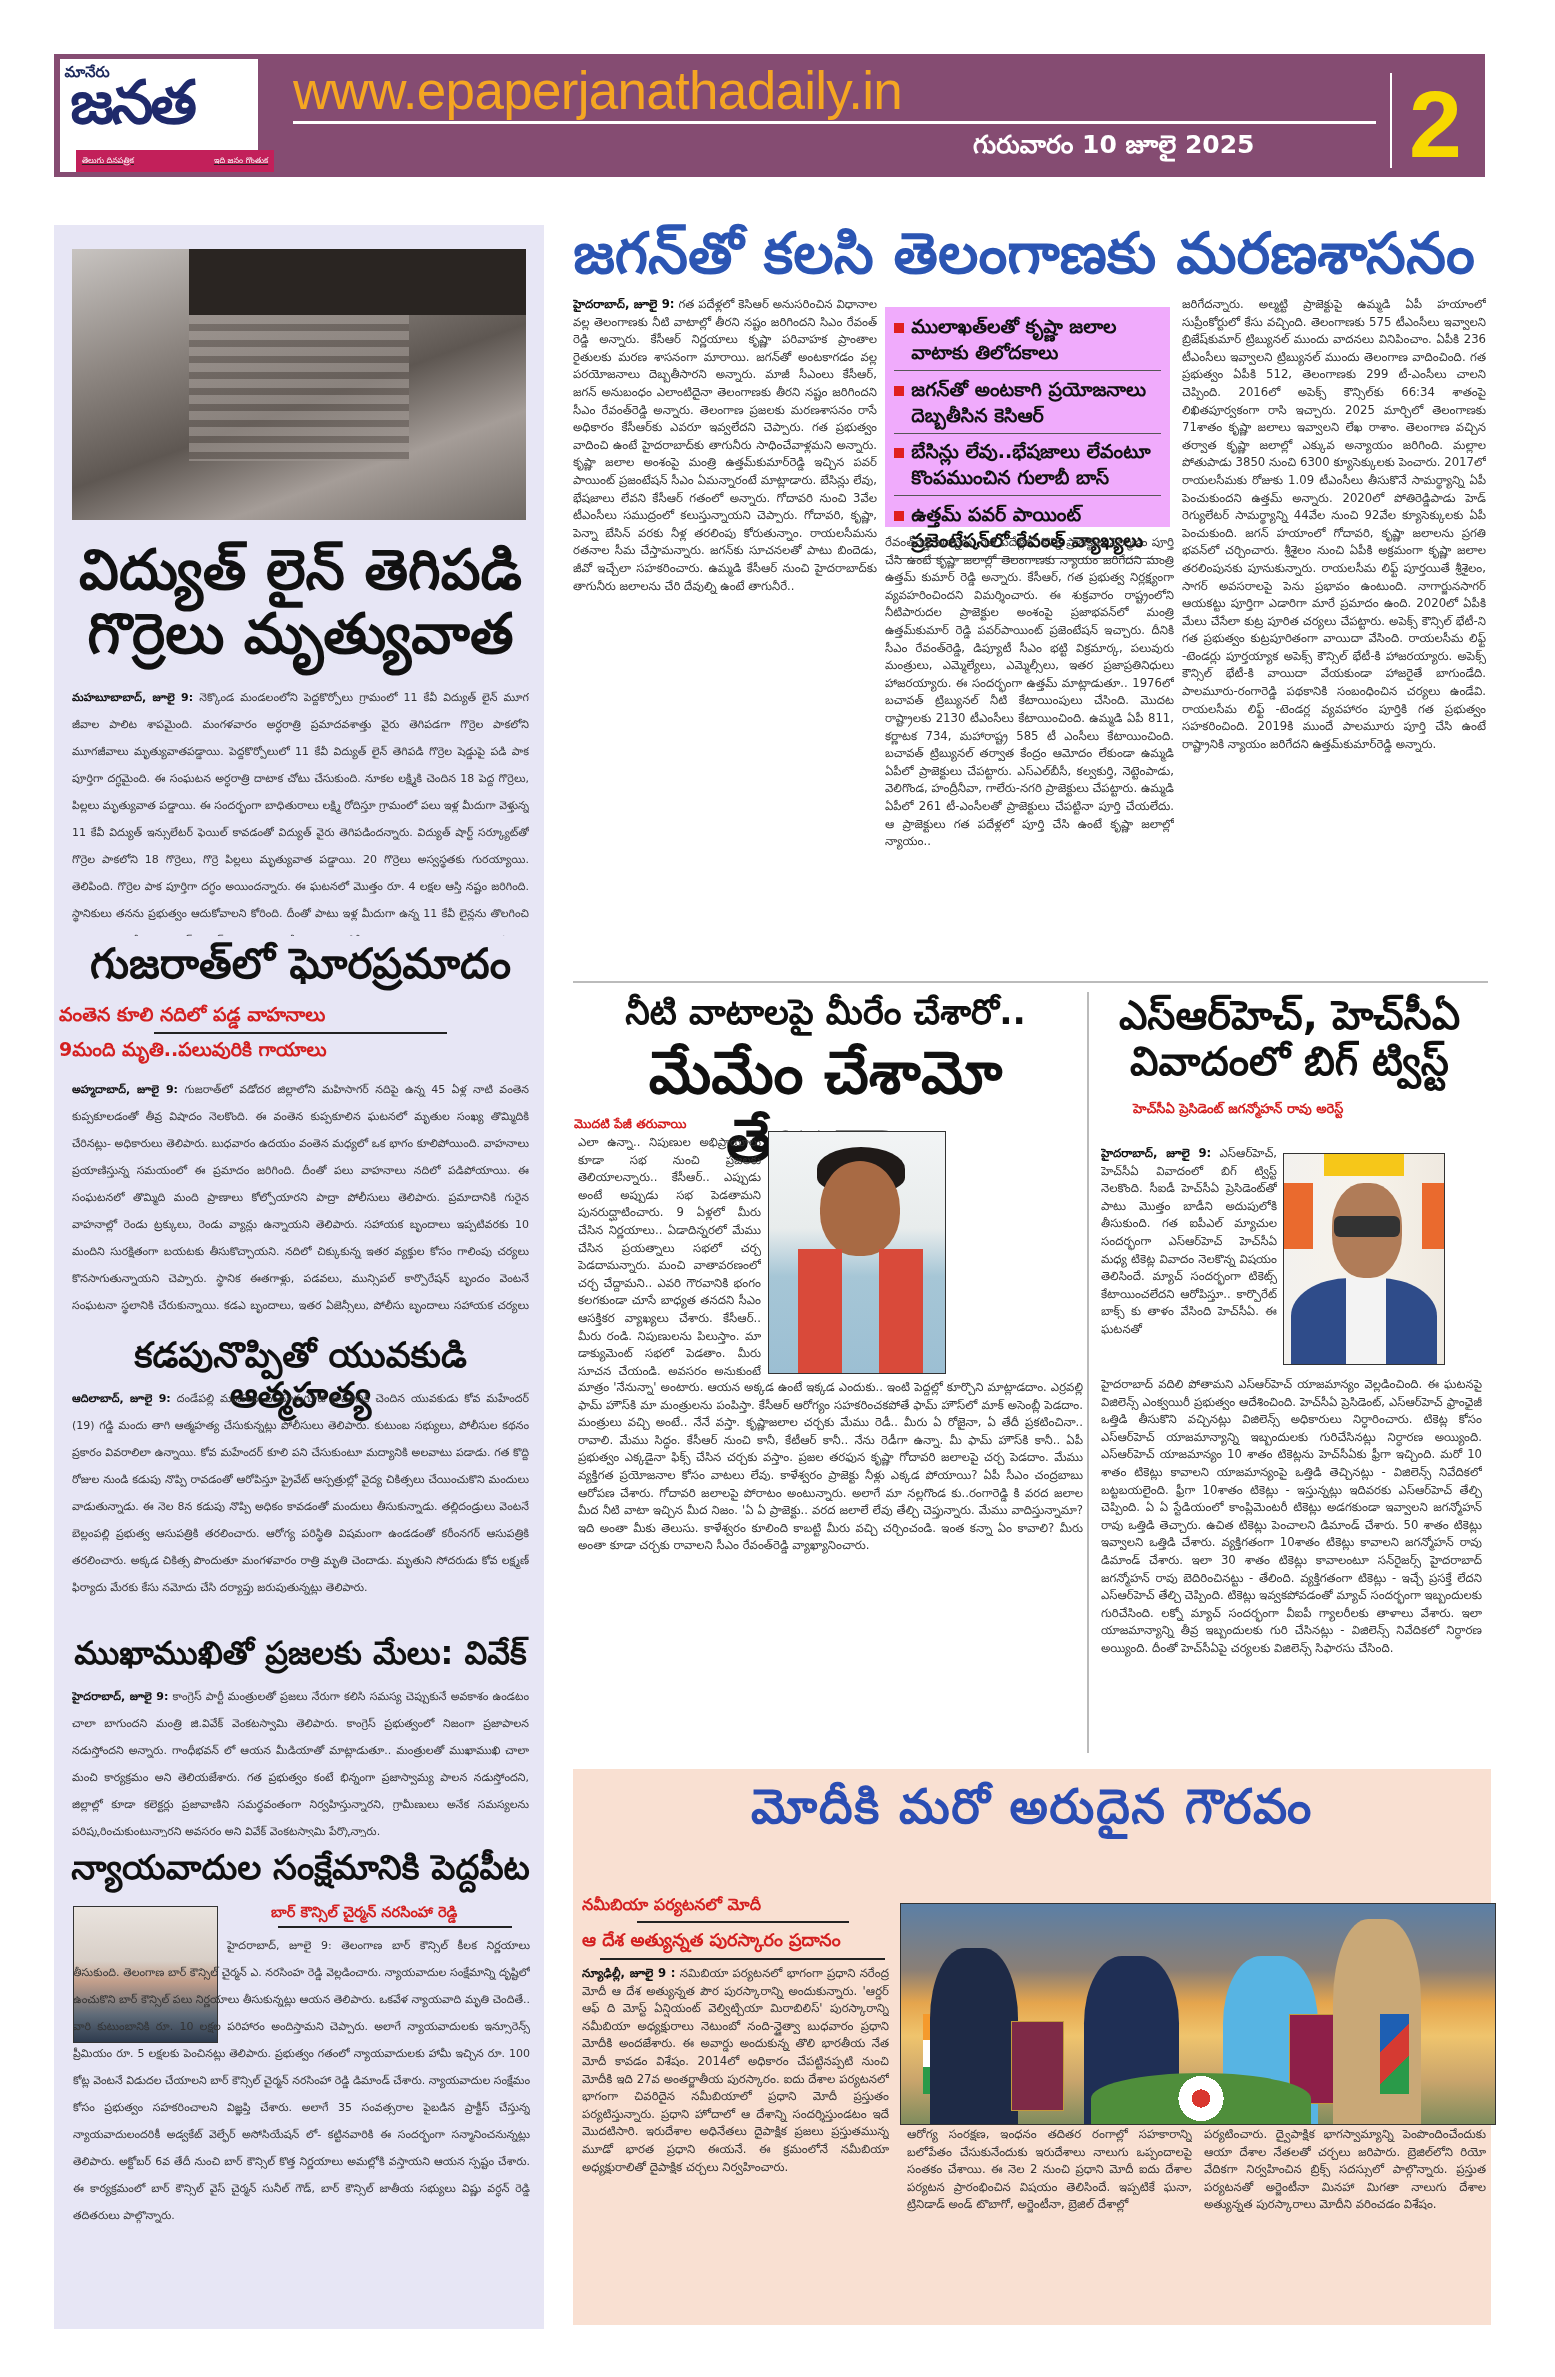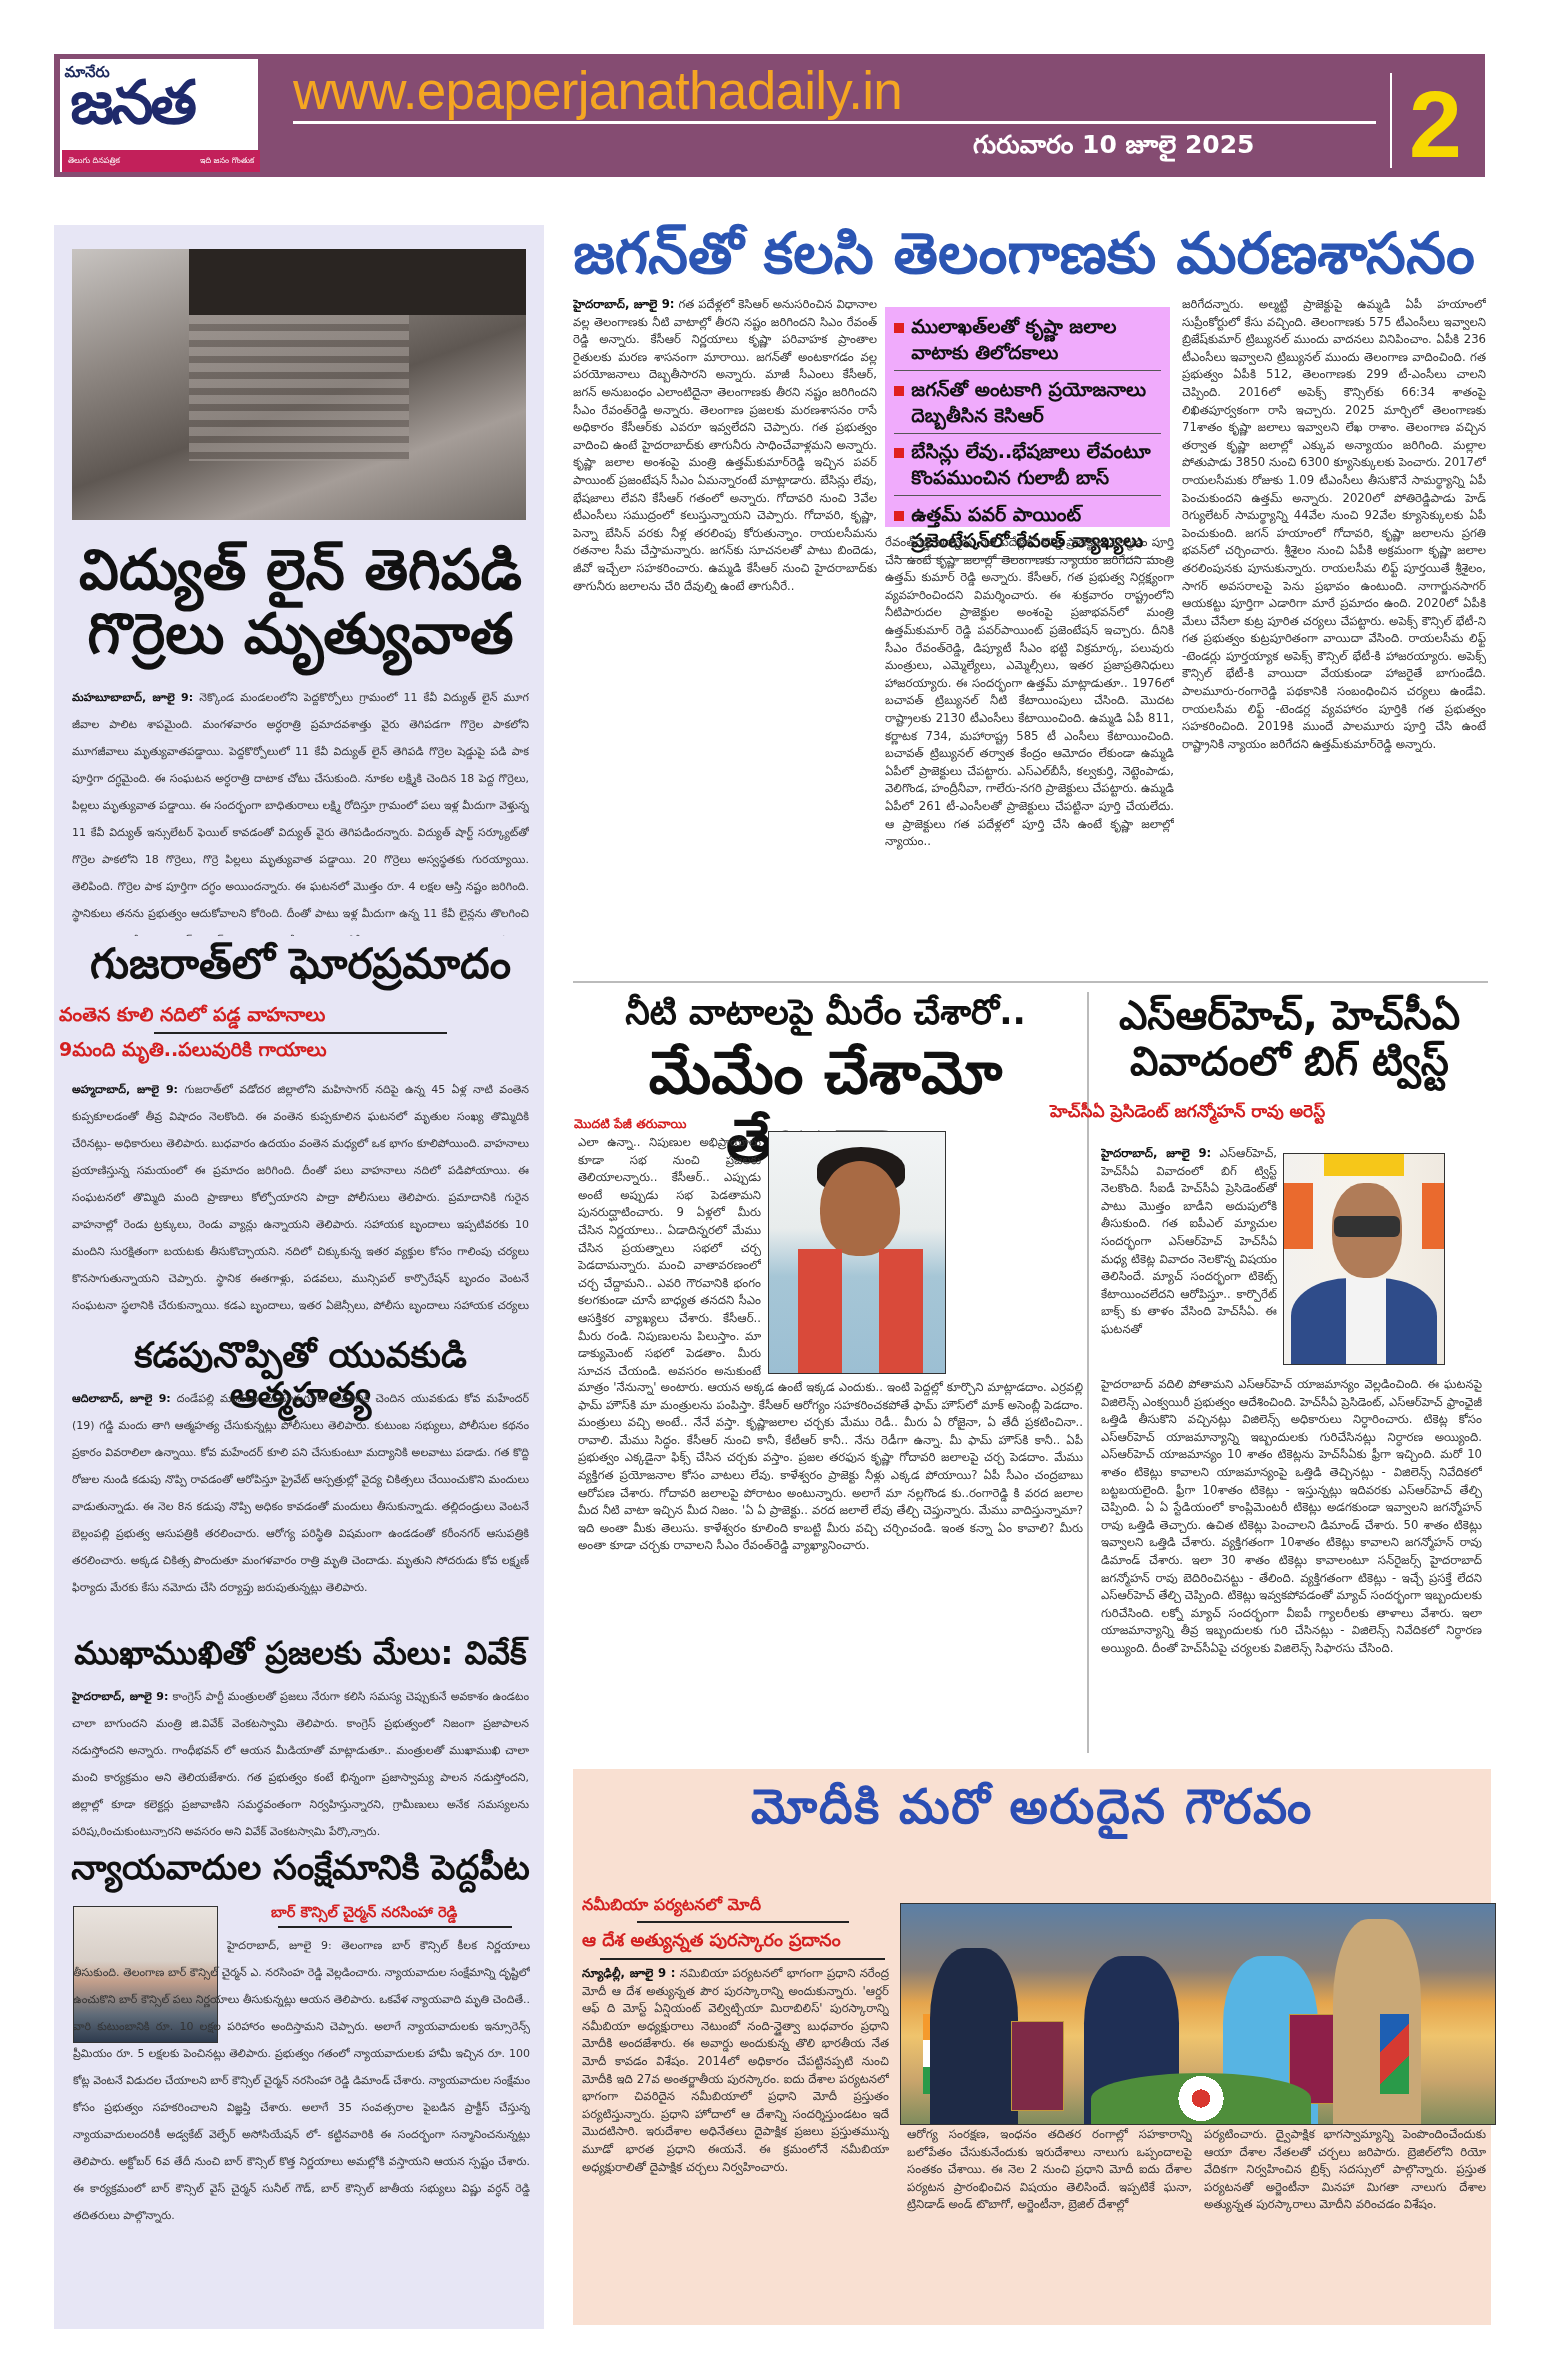--- a/index.html
+++ b/index.html
@@ -3,21 +3,21 @@
 <meta charset="utf-8">
 <style>
   html,body{margin:0;padding:0;background:#ffffff;}
   body{width:1556px;height:2377px;position:relative;font-family:"DejaVu Sans",sans-serif;color:#222;overflow:hidden;}
   .abs{position:absolute;}
   
   .masthead{left:54px;top:54px;width:1431px;height:123px;background:#854c72;}
   .logo{left:60px;top:59px;width:198px;height:113px;background:#fff;}
   .logo-small{left:4.4px;top:4.4px;font-size:15px;color:#1d2a5e;font-weight:bold;}
   .logo-main{left:10.2px;top:13px;font-size:60px;font-weight:bold;color:#1f2a6b;letter-spacing:-2.9px;line-height:1;}
-  .logo-bar{left:2px;bottom:0;width:198px;height:22px;background:#c2205a;display:flex;justify-content:space-between;align-items:center;padding:0 5.9px;box-sizing:border-box;}
+  .logo-bar{left:16px;bottom:0;width:198px;height:22px;background:#c2205a;display:flex;justify-content:space-between;align-items:center;padding:0 5.9px;box-sizing:border-box;text-decoration:underline;}
   .logo-bar span{color:#fff;font-size:8px;}
   .url{left:293px;top:60px;font-family:"Liberation Sans",sans-serif;font-size:53px;color:#f5a623;letter-spacing:-0.7px;}
   .mast-rule{left:293px;top:121px;width:1083px;height:2.9px;background:#fff;}
   .mast-date{left:973px;top:130px;font-size:25px;color:#fff;font-weight:bold;}
   .mast-vrule{left:1390px;top:73px;width:1.5px;height:95px;background:#fff;}
   .page-no{left:1409px;top:70px;font-family:"Liberation Sans",sans-serif;font-size:95px;font-weight:bold;color:#f7d800;}
   
   .leftcol{left:54px;top:225px;width:490px;height:2104px;background:#e7e6f5;}
   .photo{background:#888;overflow:hidden;}
   .sheep-photo{left:72px;top:249px;width:454px;height:271px;background:linear-gradient(160deg,#c8c4c1 0%,#8e8782 30%,#5e5752 55%,#a59d98 75%,#6f6964 100%);}
@@ -153,21 +153,21 @@
     <div class="scarf"></div>
     <div class="scarf2"></div>
 </div>
 <div class="abs body-txt" style="left:578px;top:1379px;width:505px;height:366px;overflow:hidden;font-size:11.7px;line-height:17.6px;">మాత్రం 'నేనున్నా' అంటారు. ఆయన అక్కడ ఉంటే ఇక్కడ ఎందుకు.. ఇంటి పెద్దల్లో కూర్చొని మాట్లాడదాం. ఎర్రవల్లి ఫామ్ హౌస్‌కి మా మంత్రులను పంపిస్తా. కేసీఆర్ ఆరోగ్యం సహకరించకపోతే ఫామ్ హౌస్‌లో మాక్ అసెంబ్లీ పెడదాం. మంత్రులు వచ్చి అంటే.. నేనే వస్తా. కృష్ణాజలాల చర్చకు మేము రెడీ.. మీరు ఏ రోజైనా, ఏ తేదీ ప్రకటించినా.. రావాలి. మేము సిద్ధం. కేసీఆర్ నుంచి కానీ, కేటీఆర్ కానీ.. నేను రెడీగా ఉన్నా. మీ ఫామ్ హౌస్‌కి కానీ.. ఏపీ ప్రభుత్వం ఎక్కడైనా ఫిక్స్ చేసిన చర్చకు వస్తాం. ప్రజల తరఫున కృష్ణా గోదావరి జలాలపై చర్చ పెడదాం. మేము వ్యక్తిగత ప్రయోజనాల కోసం వాటలు లేవు. కాళేశ్వరం ప్రాజెక్టు నీళ్లు ఎక్కడ పోయాయి? ఏపీ సీఎం చంద్రబాబు ఆరోపణ చేశారు. గోదావరి జలాలపై పోరాటం అంటున్నారు. అలాగే మా నల్లగొండ కు..రంగారెడ్డి కి వరద జలాల మీద నీటి వాటా ఇచ్చిన మీద నిజం. 'ఏ ఏ ప్రాజెక్టు.. వరద జలాలే లేవు తేల్చి చెప్తున్నారు. మేము వాదిస్తున్నామా? ఇది అంతా మీకు తెలుసు. కాళేశ్వరం కూలింది కాబట్టి మీరు వచ్చి చర్చించండి. ఇంత కన్నా ఏం కావాలి? మీరు అంతా కూడా చర్చకు రావాలని సీఎం రేవంత్‌రెడ్డి వ్యాఖ్యానించారు.</div>
 <div class="abs" style="left:1087px;top:992px;width:1.5px;height:761px;background:#bbb;"></div>
 
 <div class="abs head-xl" style="left:1090px;top:992px;width:399px;font-size:40px;">
   <div>ఎస్ఆర్‌హెచ్, హెచ్‌సీఏ</div>
   <div>వివాదంలో బిగ్ ట్విస్ట్</div>
 </div>
-<div class="abs red-sub" style="left:1050px;top:1101px;width:399px;font-size:17px;">హెచ్‌సీఏ ప్రెసిడెంట్ జగన్మోహన్ రావు అరెస్ట్</div>
+<div class="abs red-sub" style="left:1133px;top:1101px;width:399px;font-size:13px;">హెచ్‌సీఏ ప్రెసిడెంట్ జగన్మోహన్ రావు అరెస్ట్</div>
 <div class="abs body-txt" style="left:1101px;top:1145px;width:176px;height:227px;overflow:hidden;font-size:11.7px;line-height:17.6px;">
   <b>హైదరాబాద్, జూలై 9:</b>
   <span>ఎస్‌ఆర్‌హెచ్, హెచ్‌సీఏ వివాదంలో బిగ్ ట్విస్ట్ నెలకొంది. సీఐడీ హెచ్‌సీఏ ప్రెసిడెంట్‌తో పాటు మొత్తం బాడీని అదుపులోకి తీసుకుంది. గత ఐపీఎల్ మ్యాచుల సందర్భంగా ఎస్‌ఆర్‌హెచ్ హెచ్‌సీఏ మధ్య టికెట్ల వివాదం నెలకొన్న విషయం తెలిసిందే. మ్యాచ్ సందర్భంగా టికెట్స్ కేటాయించలేదని ఆరోపిస్తూ.. కార్పొరేట్ బాక్స్ కు తాళం వేసింది హెచ్‌సీఏ. ఈ ఘటనతో</span>
 </div>
 <div class="abs photo jagan-photo">
   <div class="brand"></div>
     <div class="o1"></div>
     <div class="o2"></div>
   <div class="suit"></div>
     <div class="shirt"></div>

